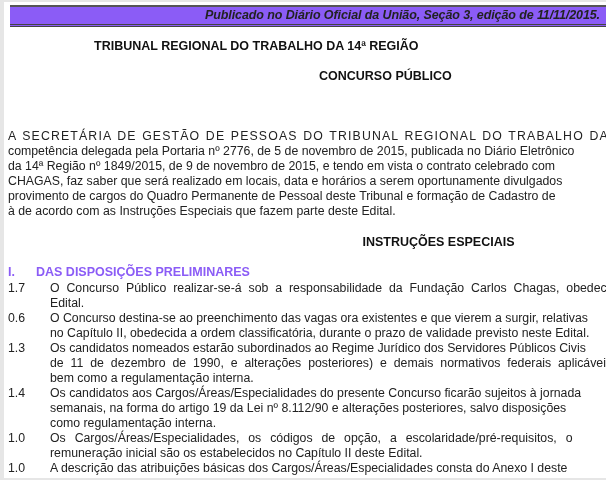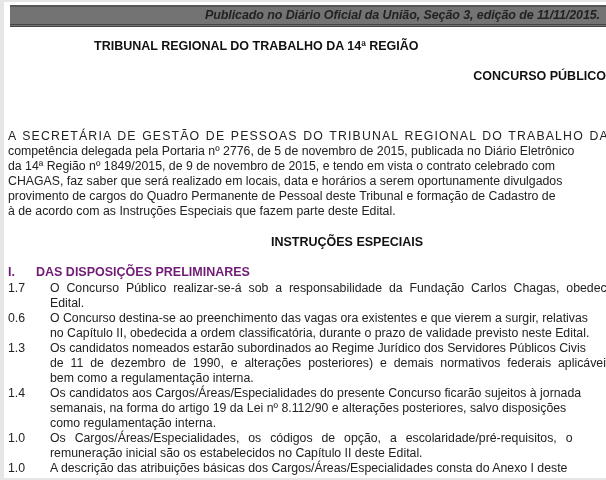--- a/index.html
+++ b/index.html
@@ -9,47 +9,47 @@
     font-family: "Liberation Sans", sans-serif;
     position: relative;
   }
   .page {
     position: absolute; left: 4px; top: 2px; right: 0; bottom: 2px;
     background: #ffffff;
     overflow: hidden;
   }
   .pub-band {
     position: absolute; left: 6px; right: 0; top: 3px; height: 17px;
-    background: #737373;
+    background: #8b5cf6;
     border-top: 2px solid #555;
     border-bottom: 3px double #444;
   }
   .pub-text {
     position: absolute; right: 6px; top: 1px;
     font-size: 12.5px; font-weight: bold; font-style: italic;
     color: #222; white-space: nowrap; letter-spacing: -0.1px;
   }
   .title {
     position: absolute; left: 0; right: 0;
     text-align: center; font-weight: bold; font-size: 12.5px; color: #111;
     white-space: nowrap;
   }
   .t1 { top: 37px; padding-left: 90px; text-align: left; }
-  .t2 { top: 67px; padding-left: 315px; text-align: right; }
+  .t2 { top: 67px; padding-left: 315px; text-align: left; }
   .t3 { top: 97px; padding-left: 192px; text-align: left; }
-  .t4 { top: 233px; padding-left: 267px; text-align: left; }
+  .t4 { top: 233px; padding-left: 267px; text-align: center; }
   .para {
     position: absolute; left: 4px; top: 127px; width: 620px;
     font-size: 12.3px; line-height: 15px; color: #222;
   }
   .para .line { white-space: nowrap; display: block; }
   .para .line.j { letter-spacing: 1.15px; word-spacing: 1px; }
   .section-head {
     position: absolute; left: 4px; top: 263px;
-    font-weight: bold; font-size: 12.5px; color: #701a75; white-space: nowrap;
+    font-weight: bold; font-size: 12.5px; color: #8b5cf6; white-space: nowrap;
   }
   .section-head .num { display: inline-block; width: 28px; }
   .items {
     position: absolute; left: 4px; top: 279px; width: 640px;
     font-size: 12.3px; line-height: 15px; color: #222;
   }
   .item { position: relative; }
   .item .inum { position: absolute; left: 0; top: 0; width: 38px; }
   .item .itext { margin-left: 42px; }
   .item .itext span { display: block; white-space: nowrap; }

